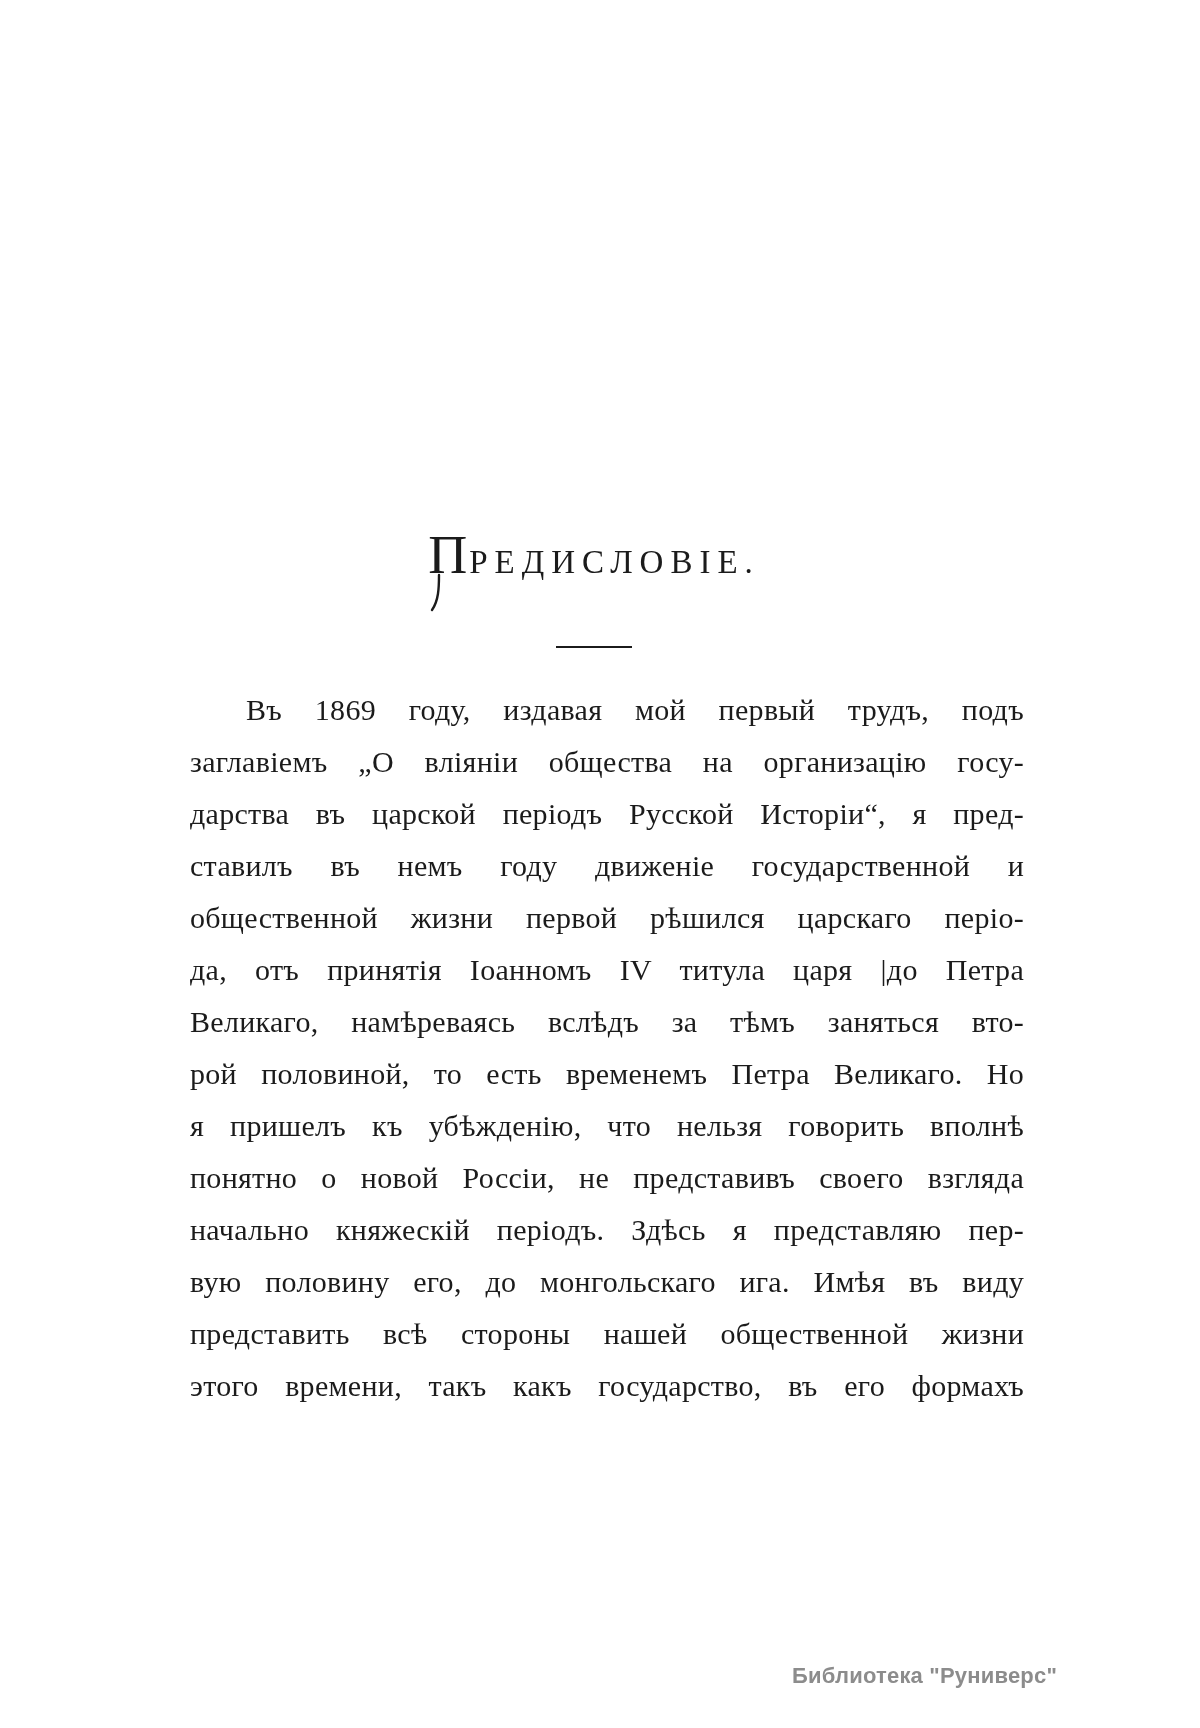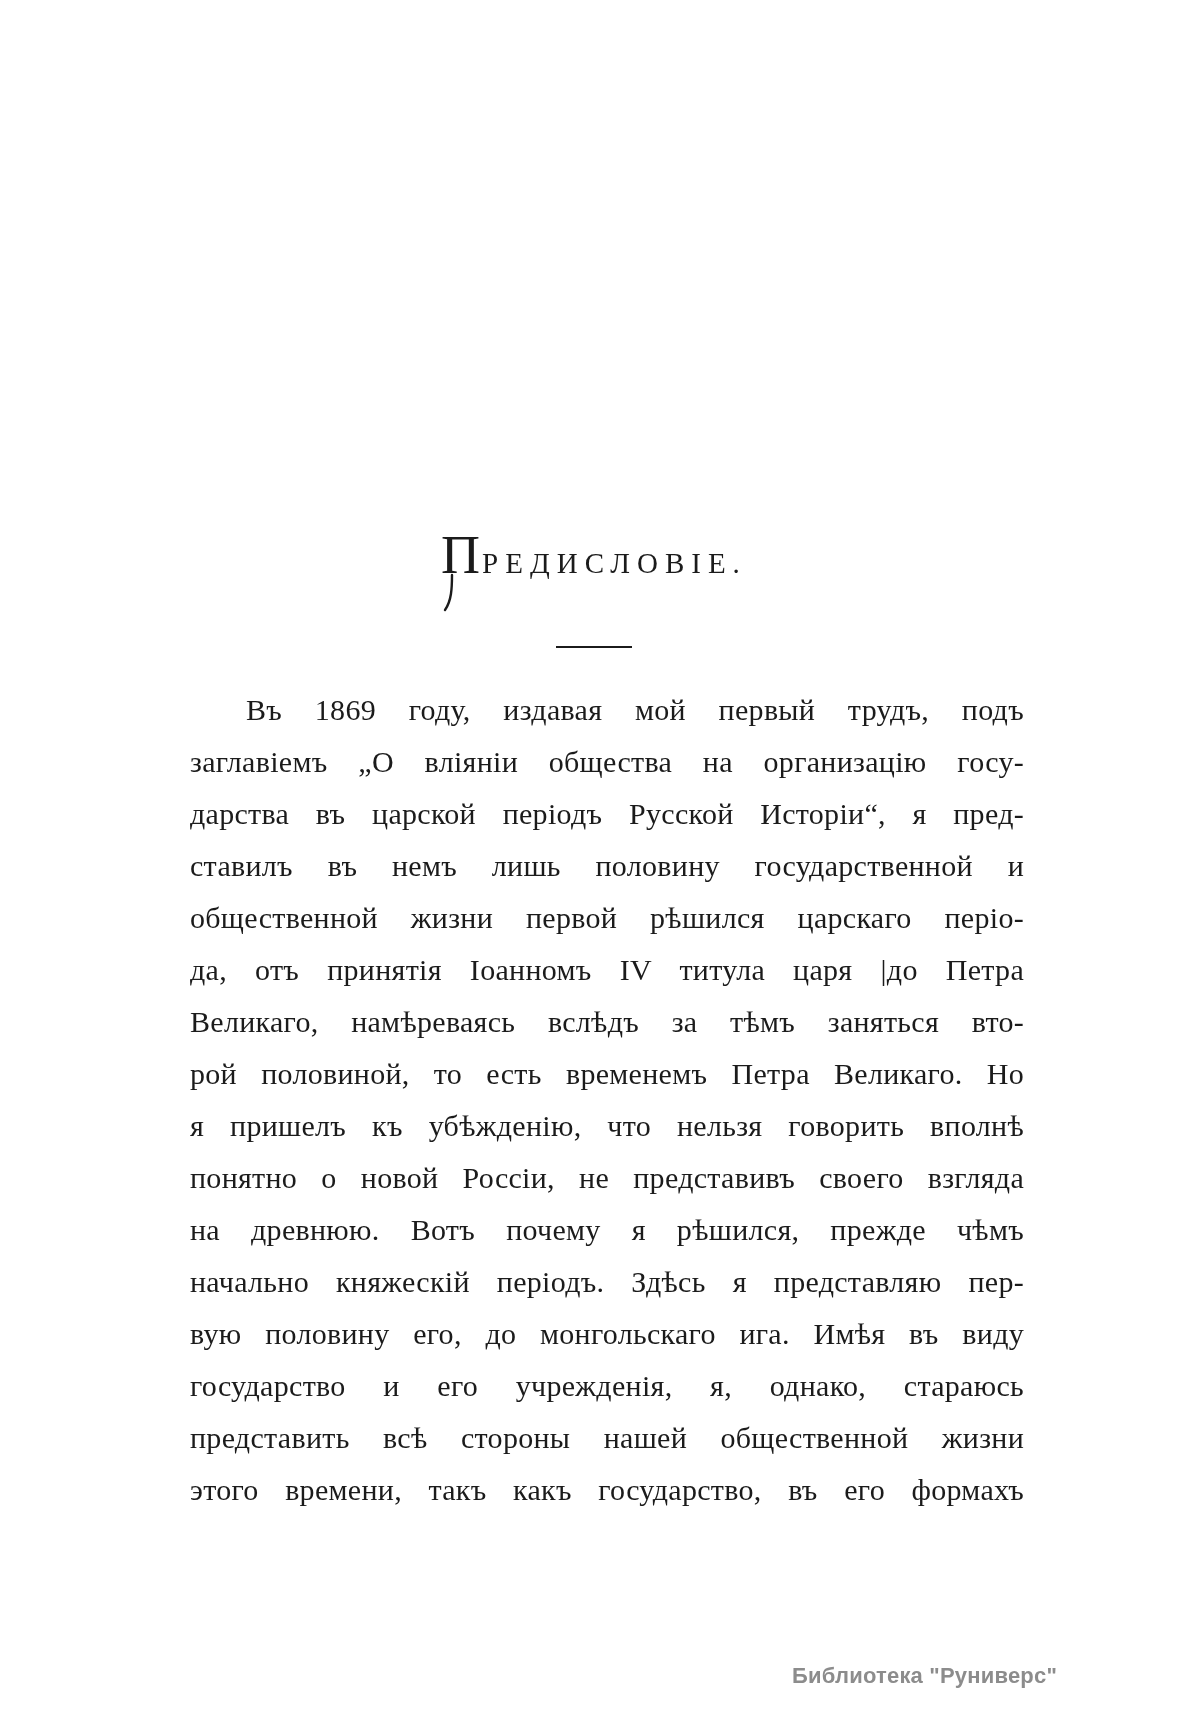--- a/index.html
+++ b/index.html
@@ -31,21 +31,21 @@
     line-height: 1;
     letter-spacing: 2px;
   }
   .title-initial .tail {
     position: absolute;
     left: 3px;
     top: 47px;
     overflow: visible;
   }
   .title-rest {
-    font-size: 29px;
+    font-size: 33px;
     letter-spacing: 7px;
     line-height: 1;
   }
   .divider-rule {
     position: absolute;
     top: 646px;
     left: 556px;
     width: 76px;
     height: 2px;
     background: #1b1b1b;
@@ -93,30 +93,28 @@
       </svg>
     </span><span class="title-rest">РЕДИСЛОВІЕ.</span>
   </div>
 
   <div class="divider-rule"></div>
 
   <div class="body-text">
     <div class="text-line indent">Въ 1869 году, издавая мой первый трудъ, подъ</div>
     <div class="text-line">заглавіемъ „О вліяніи общества на организацію госу-</div>
     <div class="text-line">дарства въ царской періодъ Русской Исторіи“, я пред-</div>
-    <div class="text-line">ставилъ въ немъ лишь половину государственной и</div>
+    <div class="text-line">ставилъ въ немъ году движеніе государственной и</div>
     <div class="text-line">общественной жизни первой рѣшился царскаго періо-</div>
     <div class="text-line">да, отъ принятія Іоанномъ IV титула царя |до Петра</div>
     <div class="text-line">Великаго, намѣреваясь вслѣдъ за тѣмъ заняться вто-</div>
     <div class="text-line">рой половиной, то есть временемъ Петра Великаго. Но</div>
     <div class="text-line">я пришелъ къ убѣжденію, что нельзя говорить вполнѣ</div>
     <div class="text-line">понятно о новой Россіи, не представивъ своего взгляда</div>
-    <div class="text-line">на древнюю. Вотъ почему я рѣшился, прежде чѣмъ</div>
     <div class="text-line">начально княжескій періодъ. Здѣсь я представляю пер-</div>
     <div class="text-line">вую половину его, до монгольскаго ига. Имѣя въ виду</div>
-    <div class="text-line">государство и его учрежденія, я, однако, стараюсь</div>
     <div class="text-line">представить всѣ стороны нашей общественной жизни</div>
     <div class="text-line">этого времени, такъ какъ государство, въ его формахъ</div>
   </div>
 
   <div class="watermark">Библиотека "Руниверс"</div>
 
 </div>
 
 </body></html>

